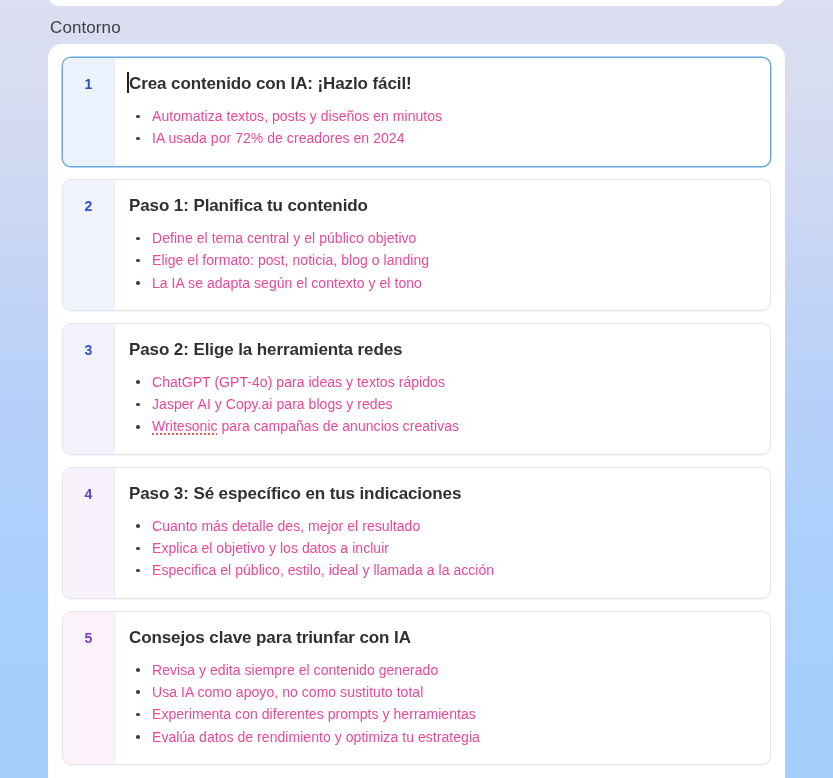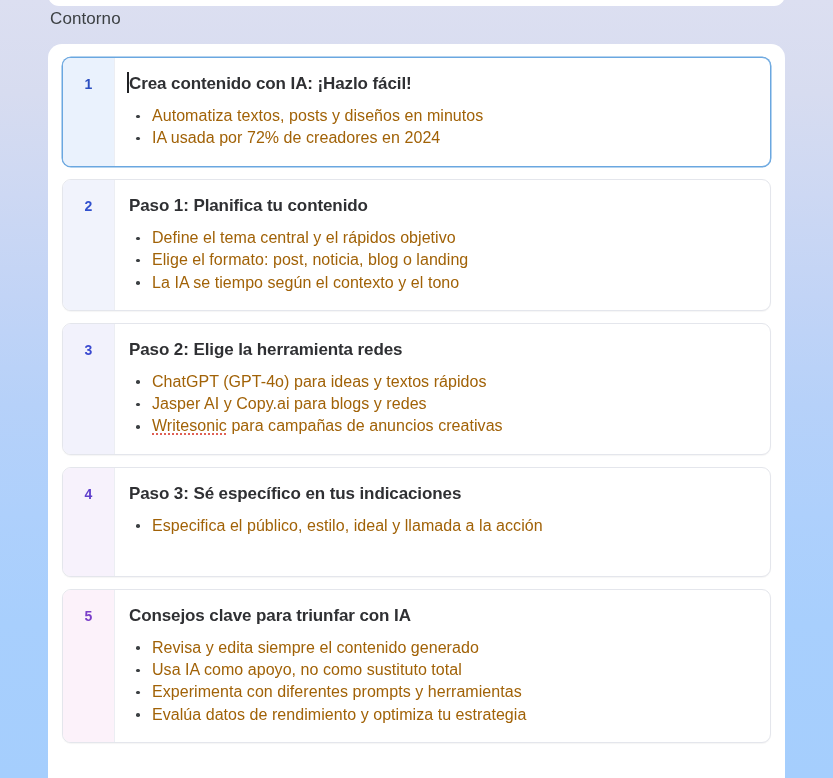--- a/index.html
+++ b/index.html
@@ -30,21 +30,21 @@
     top: -16px;
     left: 48px;
     width: 737px;
     height: 22px;
     background: #ffffff;
     border-radius: 12px;
   }
 
   .section-title {
     position: absolute;
-    top: 7px;
+    top: 16px;
     left: 50px;
     font-size: 17px;
     line-height: 24px;
     color: #3c4043;
     letter-spacing: .1px;
     font-weight: 400;
   }
 
   .panel {
     position: absolute;
@@ -115,23 +115,23 @@
     height: 21px;
     background: #202124;
   }
 
   .bullets {
     list-style: none;
   }
   .bullets li {
     position: relative;
     padding-left: 23px;
-    font-size: 16px;
+    font-size: 14px;
     line-height: 22.3px;
-    color: #a16207;
+    color: #ec4899;
     letter-spacing: .05px;
     white-space: nowrap;
   }
   .bullets li::before {
     content: "";
     position: absolute;
     left: 7px;
     top: 9.5px;
     width: 3.6px;
     height: 3.6px;
@@ -159,36 +159,38 @@
       <div class="module selected">
         <div class="module-num" style="background: rgb(234, 242, 253); color: rgb(43, 79, 192);">1</div>
         <div class="module-body"><div class="module-heading">Crea contenido con IA: ¡Hazlo fácil!</div><ul class="bullets">
             <li>Automatiza textos, posts y diseños en minutos</li>
             <li>IA usada por 72% de creadores en 2024</li>
           </ul></div>
       </div>
       <div class="module">
         <div class="module-num" style="background: rgb(241, 243, 252); color: rgb(49, 80, 206);">2</div>
         <div class="module-body"><div class="module-heading">Paso 1: Planifica tu contenido</div><ul class="bullets">
-            <li>Define el tema central y el rápidos objetivo</li>
+            <li>Define el tema central y el público objetivo</li>
             <li>Elige el formato: post, noticia, blog o landing</li>
-            <li>La IA se tiempo según el contexto y el tono</li>
+            <li>La IA se adapta según el contexto y el tono</li>
           </ul></div>
       </div>
       <div class="module">
         <div class="module-num" style="background: rgb(242, 242, 252); color: rgb(59, 74, 208);">3</div>
         <div class="module-body"><div class="module-heading">Paso 2: Elige la herramienta redes</div><ul class="bullets">
             <li>ChatGPT (GPT-4o) para ideas y textos rápidos</li>
             <li>Jasper AI y Copy.ai para blogs y redes</li>
             <li><span class="spell">Writesonic</span><span> para campañas de anuncios creativas</span></li>
           </ul></div>
       </div>
       <div class="module">
         <div class="module-num" style="background: rgb(247, 242, 252); color: rgb(96, 64, 204);">4</div>
         <div class="module-body"><div class="module-heading">Paso 3: Sé específico en tus indicaciones</div><ul class="bullets">
+            <li>Cuanto más detalle des, mejor el resultado</li>
+            <li>Explica el objetivo y los datos a incluir</li>
             <li>Especifica el público, estilo, ideal y llamada a la acción</li>
           </ul></div>
       </div>
       <div class="module">
         <div class="module-num" style="background: rgb(252, 242, 250); color: rgb(123, 63, 201);">5</div>
         <div class="module-body"><div class="module-heading">Consejos clave para triunfar con IA</div><ul class="bullets">
             <li>Revisa y edita siempre el contenido generado</li>
             <li>Usa IA como apoyo, no como sustituto total</li>
             <li>Experimenta con diferentes prompts y herramientas</li>
             <li>Evalúa datos de rendimiento y optimiza tu estrategia</li>

